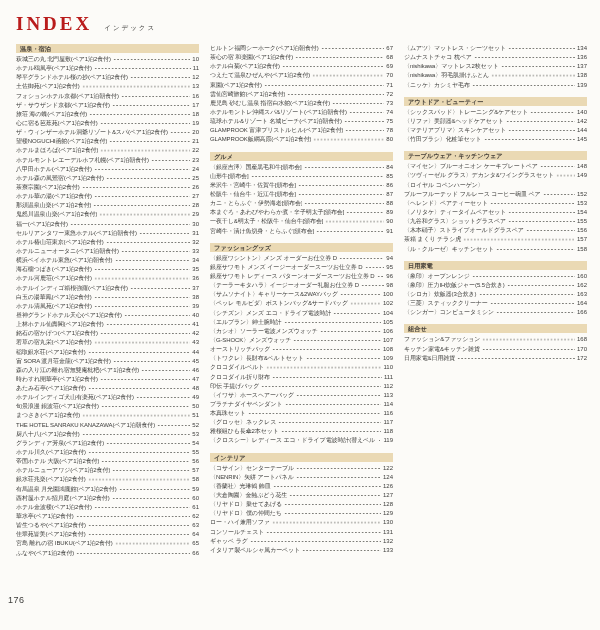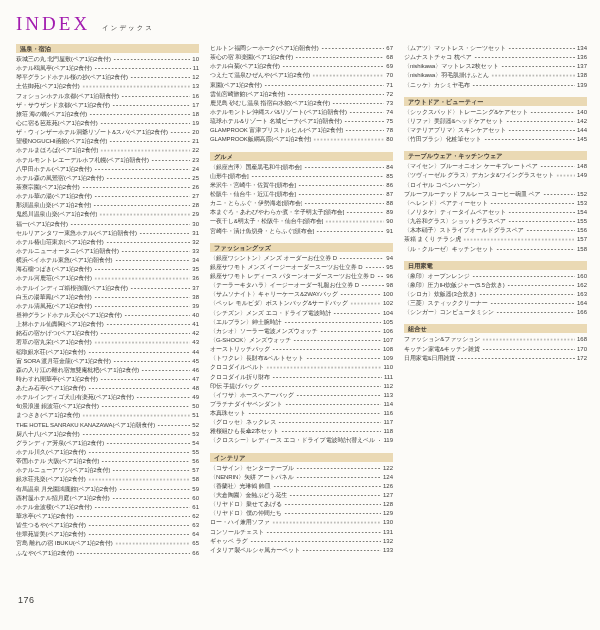--- a/index.html
+++ b/index.html
@@ -8,21 +8,21 @@
     background:#fcfbf8;
     font-family:"Liberation Sans","DejaVu Sans",sans-serif;
     color:#3c3c3a;
     position:relative;
     overflow:hidden;
   }
   .page{padding:13px 12px 0 16px;}
   .masthead{display:flex;align-items:baseline;margin:0 0 9px 0;}
   .title{
     font-family:"Liberation Serif","DejaVu Serif",serif;
-    font-size:19px;letter-spacing:3px;color:#a21caf;font-weight:normal;
+    font-size:19px;letter-spacing:3px;color:#b91c1c;font-weight:bold;
   }
   .subtitle{font-size:6.5px;letter-spacing:2px;margin-left:12px;color:#3a3a38;}
   .columns{display:flex;gap:11px;}
   .col{width:183px;flex:0 0 183px;}
   .section-head{
     background:#ead9b4;
     color:#46413a;
     font-size:6.2px;font-weight:bold;
     height:9px;line-height:9px;
     padding:0 0 0 4px;
@@ -37,21 +37,21 @@
   .label{white-space:nowrap;overflow:hidden;flex-shrink:1;letter-spacing:-0.1px;}
   .leader{
     flex:1 1 auto;min-width:3px;height:9.15px;margin:0 2px 0 2px;
     background-image:radial-gradient(circle,#7d7d78 0.55px,rgba(0,0,0,0) 0.7px);
     background-size:3.4px 9.15px;
     background-position:0 58%;
     background-repeat:repeat-x;
   }
   .num{flex:0 0 auto;text-align:right;white-space:nowrap;}
   .footer-num{
-    position:absolute;left:18px;top:595px;
+    position:absolute;left:8px;top:595px;
     font-size:9px;color:#3c3c3a;letter-spacing:0.5px;
   }
 </style>
 </head>
 <body>
 
 <div class="page">
   <div class="masthead">
     <span class="title">INDEX</span>
     <span class="subtitle">インデックス</span>

